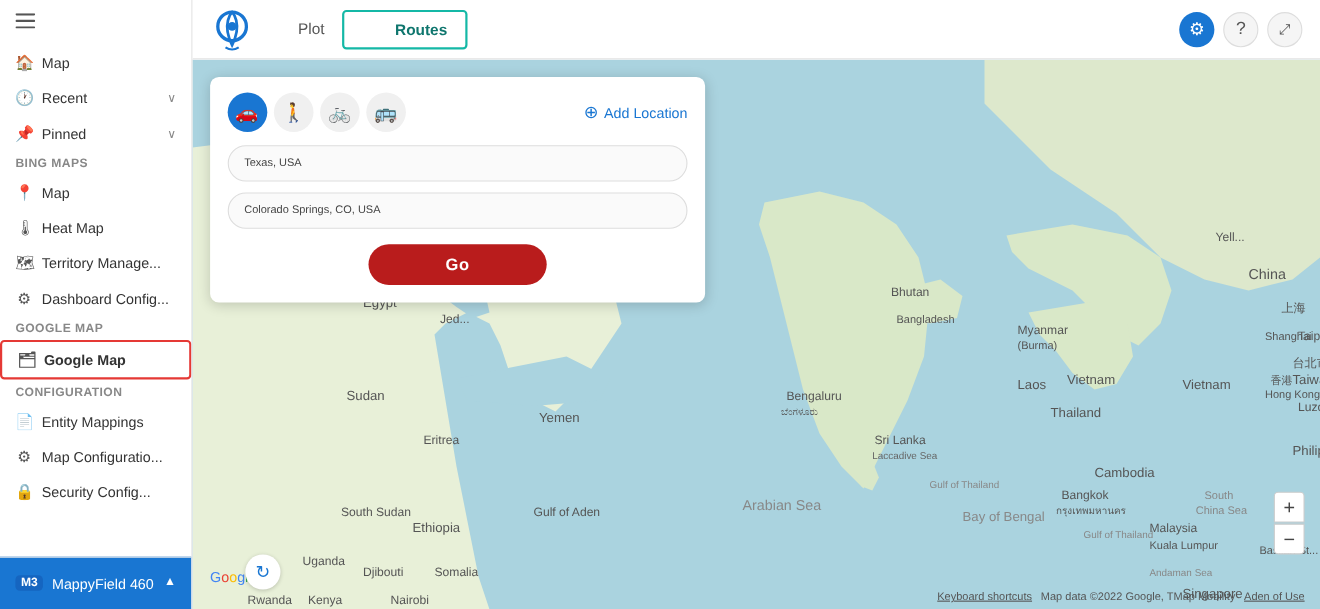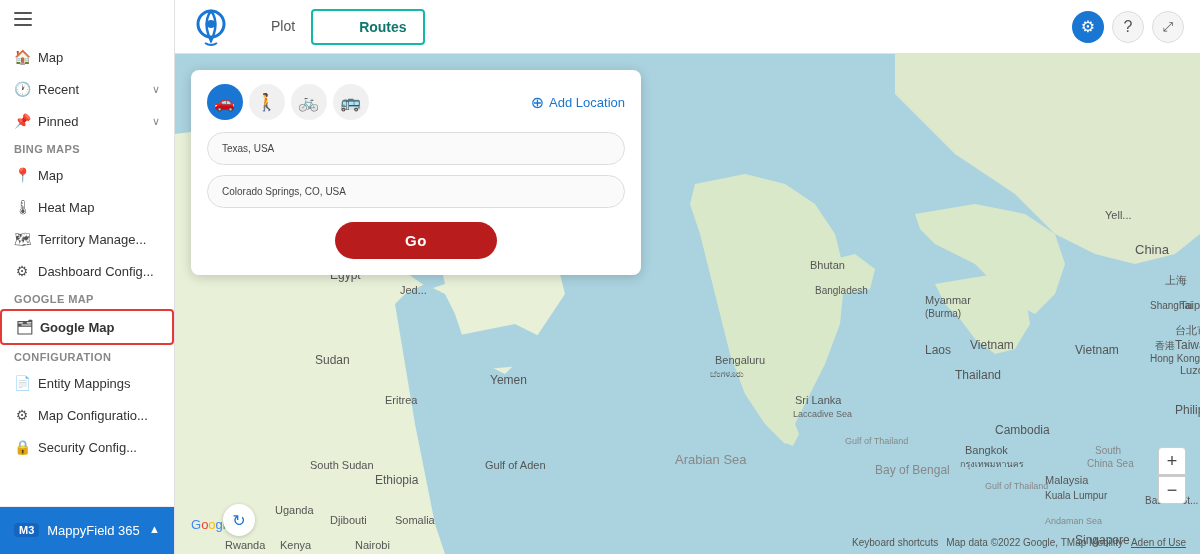--- a/index.html
+++ b/index.html
@@ -358,21 +358,21 @@
     <span>Map Configuratio...</span>
   </div>
   <div class="sidebar-item">
     <span class="icon">🔒</span>
     <span>Security Config...</span>
   </div>
 
   <div class="sidebar-bottom">
     <div class="sidebar-bottom-item">
       <span class="badge">M3</span>
-      <span>MappyField 365</span>
+      <span>MappyField 460</span>
       <span style="margin-left:auto;font-size:11px;">▲</span>
     </div>
   </div>
 </div>
 
 <div class="main">
 
   <div class="topbar">
     <div class="topbar-logo">
       <svg viewBox="0 0 40 40" width="40" height="40" xmlns="http://www.w3.org/2000/svg">
@@ -539,18 +539,18 @@
 
     <div class="google-logo">
       <span style="font-size:13px;font-weight:500;color:#4285F4;font-family:'Arial',sans-serif;">G<span style="color:#EA4335;">o</span><span style="color:#FBBC05;">o</span><span style="color:#4285F4;">g</span><span style="color:#34A853;">l</span><span style="color:#EA4335;">e</span></span>
     </div>
 
     <button class="refresh-btn" style="left:48px;">
       <span>↻</span>
     </button>
 
     <div class="map-footer">
-      <span style="cursor:pointer;color:#555;text-align:center;">Keyboard shortcuts</span>
+      <span style="cursor:pointer;text-decoration:underline;color:#555;text-align:center;">Keyboard shortcuts</span>
       <span>Map data ©2022 Google, TMap Mobility</span>
       <span style="cursor:pointer;text-decoration:underline;color:#555;">Aden of Use</span>
     </div>
   </div>
 </div>
 
 </body></html>

